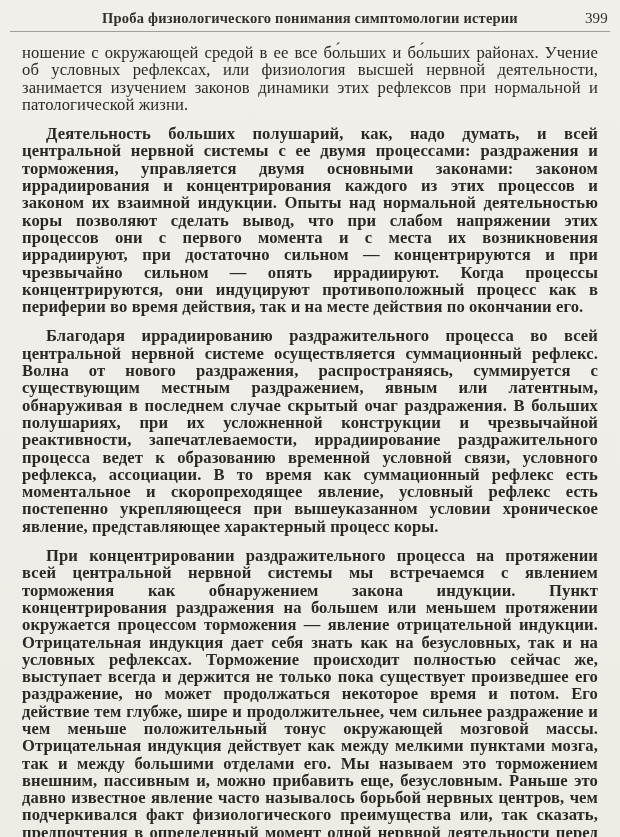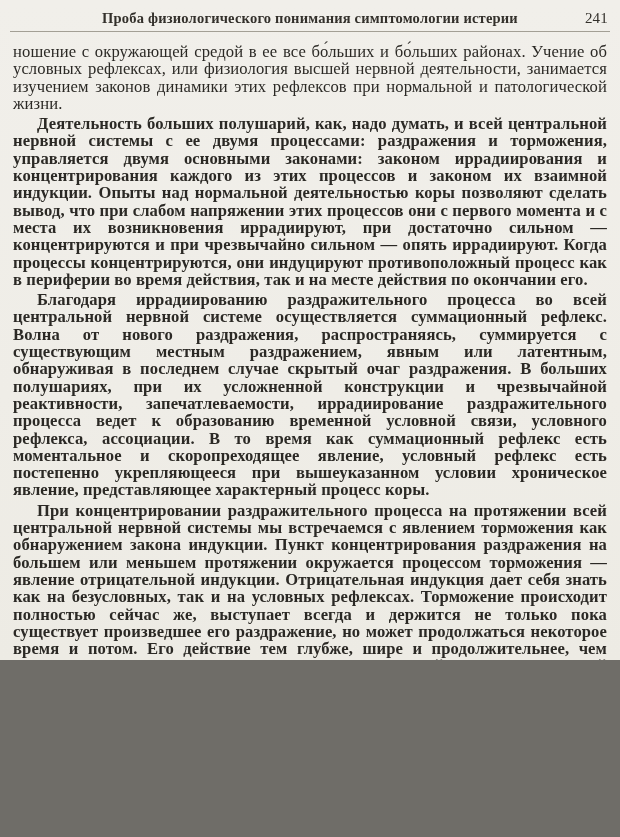--- a/index.html
+++ b/index.html
@@ -3,21 +3,21 @@
 <meta charset="utf-8">
 <style>
   html, body {
     margin: 0;
     padding: 0;
     background: #6f6d68;
   }
   .page {
     position: relative;
     width: 620px;
-    height: 660px;
+    height: 837px;
     margin: 0 auto;
     box-sizing: border-box;
     background: #f0eeе9;
     background-color: #f0eee9;
     background-image: linear-gradient(180deg, #f1efeA 0%, #efede7 60%, #edebe4 100%);
     color: #2b2925;
     padding: 9px 10px 0 10px;
     overflow: hidden;
     font-family: "Liberation Serif", "DejaVu Serif", serif;
   }
@@ -43,36 +43,36 @@
   }
   .page-body {
     text-align: justify;
     font-size: 16.6px;
     line-height: 17.3px;
     letter-spacing: 0.1px;
     hyphens: auto;
     -webkit-hyphens: auto;
   }
   .page-body p {
-    margin: 3px;
+    margin: 12px;
     padding: 0;
   }
   .page-body p.indented {
     text-indent: 24px;
     font-weight: bold;
   }
 </style>
 </head>
 <body>
 
 <div class="page">
 
   <div class="running-header">
     <span class="running-title">Проба физиологического понимания симптомологии истерии</span>
-    <span class="page-number">241</span>
+    <span class="page-number">399</span>
   </div>
 
   <div class="page-body">
     <p>ношение с окружающей средой в ее все бо́льших и бо́льших районах. Учение об условных рефлексах, или физиология высшей нервной деятельности, занимается изучением законов динамики этих рефлексов при нормальной и патологической жизни.</p>
     <p class="indented">Деятельность больших полушарий, как, надо думать, и всей центральной нервной системы с ее двумя процессами: раздражения и торможения, управляется двумя основными законами: законом иррадиирования и концентрирования каждого из этих процессов и законом их взаимной индукции. Опыты над нормальной деятельностью коры позволяют сделать вывод, что при слабом напряжении этих процессов они с первого момента и с места их возникновения иррадиируют, при достаточно сильном — концентрируются и при чрезвычайно сильном — опять иррадиируют. Когда процессы концентрируются, они индуцируют противоположный процесс как в периферии во время действия, так и на месте действия по окончании его.</p>
     <p class="indented">Благодаря иррадиированию раздражительного процесса во всей центральной нервной системе осуществляется суммационный рефлекс. Волна от нового раздражения, распространяясь, суммируется с существующим местным раздражением, явным или латентным, обнаруживая в последнем случае скрытый очаг раздражения. В больших полушариях, при их усложненной конструкции и чрезвычайной реактивности, запечатлеваемости, иррадиирование раздражительного процесса ведет к образованию временной условной связи, условного рефлекса, ассоциации. В то время как суммационный рефлекс есть моментальное и скоропреходящее явление, условный рефлекс есть постепенно укрепляющееся при вышеуказанном условии хроническое явление, представляющее характерный процесс коры.</p>
     <p class="indented">При концентрировании раздражительного процесса на протяжении всей центральной нервной системы мы встречаемся с явлением торможения как обнаружением закона индукции. Пункт концентрирования раздражения на большем или меньшем протяжении окружается процессом торможения — явление отрицательной индукции. Отрицательная индукция дает себя знать как на безусловных, так и на условных рефлексах. Торможение происходит полностью сейчас же, выступает всегда и держится не только пока существует произведшее его раздражение, но может продолжаться некоторое время и потом. Его действие тем глубже, шире и продолжительнее, чем сильнее раздражение и чем меньше положительный тонус окружающей мозговой массы. Отрицательная индукция действует как между мелкими пунктами мозга, так и между большими отделами его. Мы называем это торможением внешним, пассивным и, можно прибавить еще, безусловным. Раньше это давно известное явление часто называлось борьбой нервных центров, чем подчеркивался факт физиологического преимущества или, так сказать, предпочтения в определенный момент одной нервной деятельности перед другой.</p>
   </div>
 
 </div>

